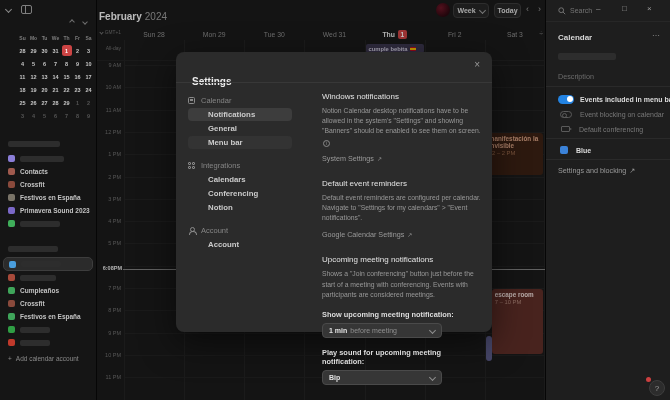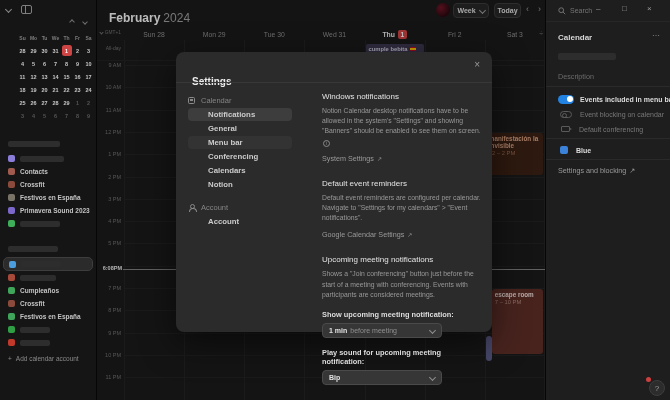--- a/index.html
+++ b/index.html
@@ -27,21 +27,21 @@
   .redact { height:6px; background:#2d2d2d; border-radius:2px; }
   .cal-row { height:13px; display:flex; align-items:center; padding-left:8px; gap:5px; }
   .cal-row.selected { margin:0 3px; padding-left:5px; background:#2b2b2b; border:1px solid #3d3d3d; border-radius:5px; height:14px; }
   .cal-ic { width:7px; height:7px; border-radius:2px; flex:0 0 auto; }
   .cal-lb { font-size:6.5px; font-weight:bold; color:#c3c3c3; white-space:nowrap; }
   .list-gap { height:12px; }
   .add-acct { position:absolute; left:8px; top:355px; display:flex; gap:4px; align-items:center; color:#8a8a8a; font-size:6.5px; background:none; border:none; font-family:inherit; cursor:pointer; }
 
   
   .main { position:absolute; left:97px; top:0; width:448px; height:400px; background:#1a1a1a; }
-  .month-title { position:absolute; left:12px; top:11px; font-size:12px; font-weight:bold; color:#f0f0f0; }
+  .month-title { position:absolute; left:2px; top:11px; font-size:10px; font-weight:bold; color:#f0f0f0; }
   .month-title .yr { color:#9a9a9a; font-weight:normal; margin-left:3px; }
   .avatar { position:absolute; left:339px; top:3px; width:14px; height:14px; border-radius:50%;
     background:radial-gradient(circle at 35% 35%, #6b1626, #2b0810 70%); }
   .tb-btn { position:absolute; top:3px; height:15px; background:#262626; border:1px solid #3a3a3a; border-radius:4px;
     color:#d9d9d9; font-size:7px; font-weight:bold; display:flex; align-items:center; justify-content:center; gap:4px; font-family:inherit; cursor:pointer; }
   #week-btn { left:356px; width:36px; }
   #today-btn { left:397px; width:27px; }
   .nav-arrow { position:absolute; top:4px; color:#9a9a9a; font-size:9px; background:none; border:none; font-family:inherit; cursor:pointer; }
   #prev-btn { left:429px; } #next-btn { left:441px; }
   #day-heads { position:absolute; left:0; top:28px; width:448px; height:12px; }
@@ -370,22 +370,31 @@
       <button class="dlg-close">×</button>
       <div class="dlg-div"></div>
       <nav id="dlg-nav">
           <div class="nav-sec">
             <span class="ic-cal"></span>
             <span>Calendar</span>
           </div>
           <div class="nav-item selected">Notifications</div>
           <div class="nav-item">General</div>
           <div class="nav-item hover">Menu bar</div>
+          <div class="nav-sec">
+            <span class="ic-grid">
+              <i></i>
+              <i></i>
+              <i></i>
+              <i></i>
+            </span>
+            <span>Integrations</span>
+          </div>
+          <div class="nav-item">Calendars</div>
           <div class="nav-item">Conferencing</div>
-          <div class="nav-item">Calendars</div>
           <div class="nav-item">Notion</div>
           <div class="nav-sec">
             <span class="ic-person"></span>
             <span>Account</span>
           </div>
           <div class="nav-item">Account</div>
         </nav>
       <div class="dlg-content">
         <div class="dlg-sec">
           <div class="sec-h">Windows notifications</div>

